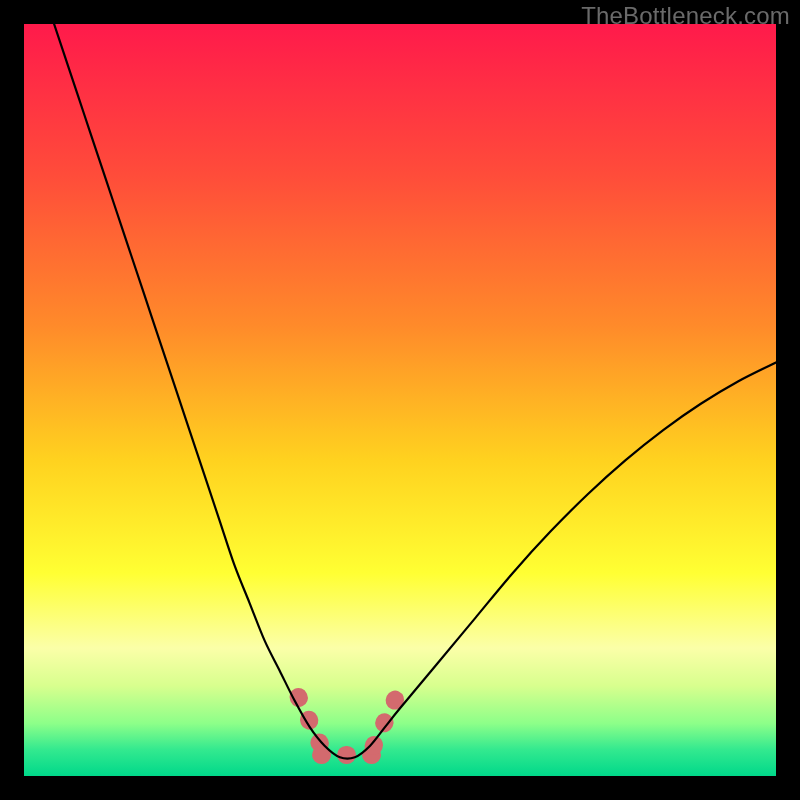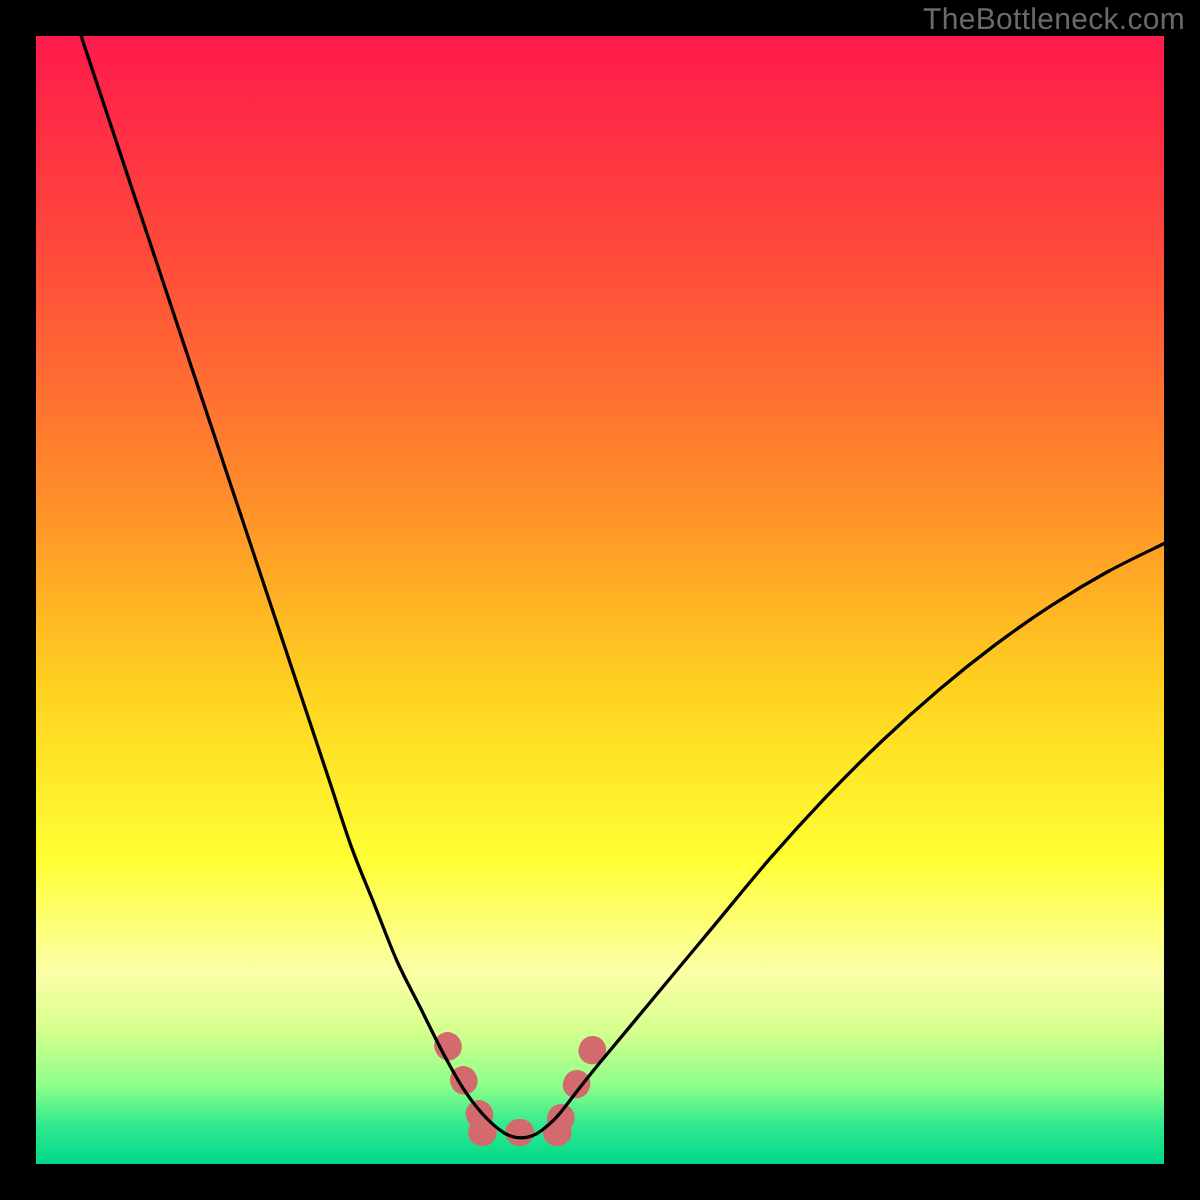--- a/index.html
+++ b/index.html
@@ -21,21 +21,21 @@
     left: 24px;
     top: 24px;
     width: 752px;
     height: 752px;
   }
   .watermark {
     position: absolute;
     top: 2px;
     right: 10px;
     color: #6a6a6a;
-    font-size: 20px;
+    font-size: 24px;
     font-weight: 500;
     letter-spacing: 0.2px;
   }
 </style>
 </head>
 <body>
 
 <div class="frame">
   <div class="watermark">TheBottleneck.com</div>
   <svg class="plot" viewBox="0 0 752 752" preserveAspectRatio="none">

